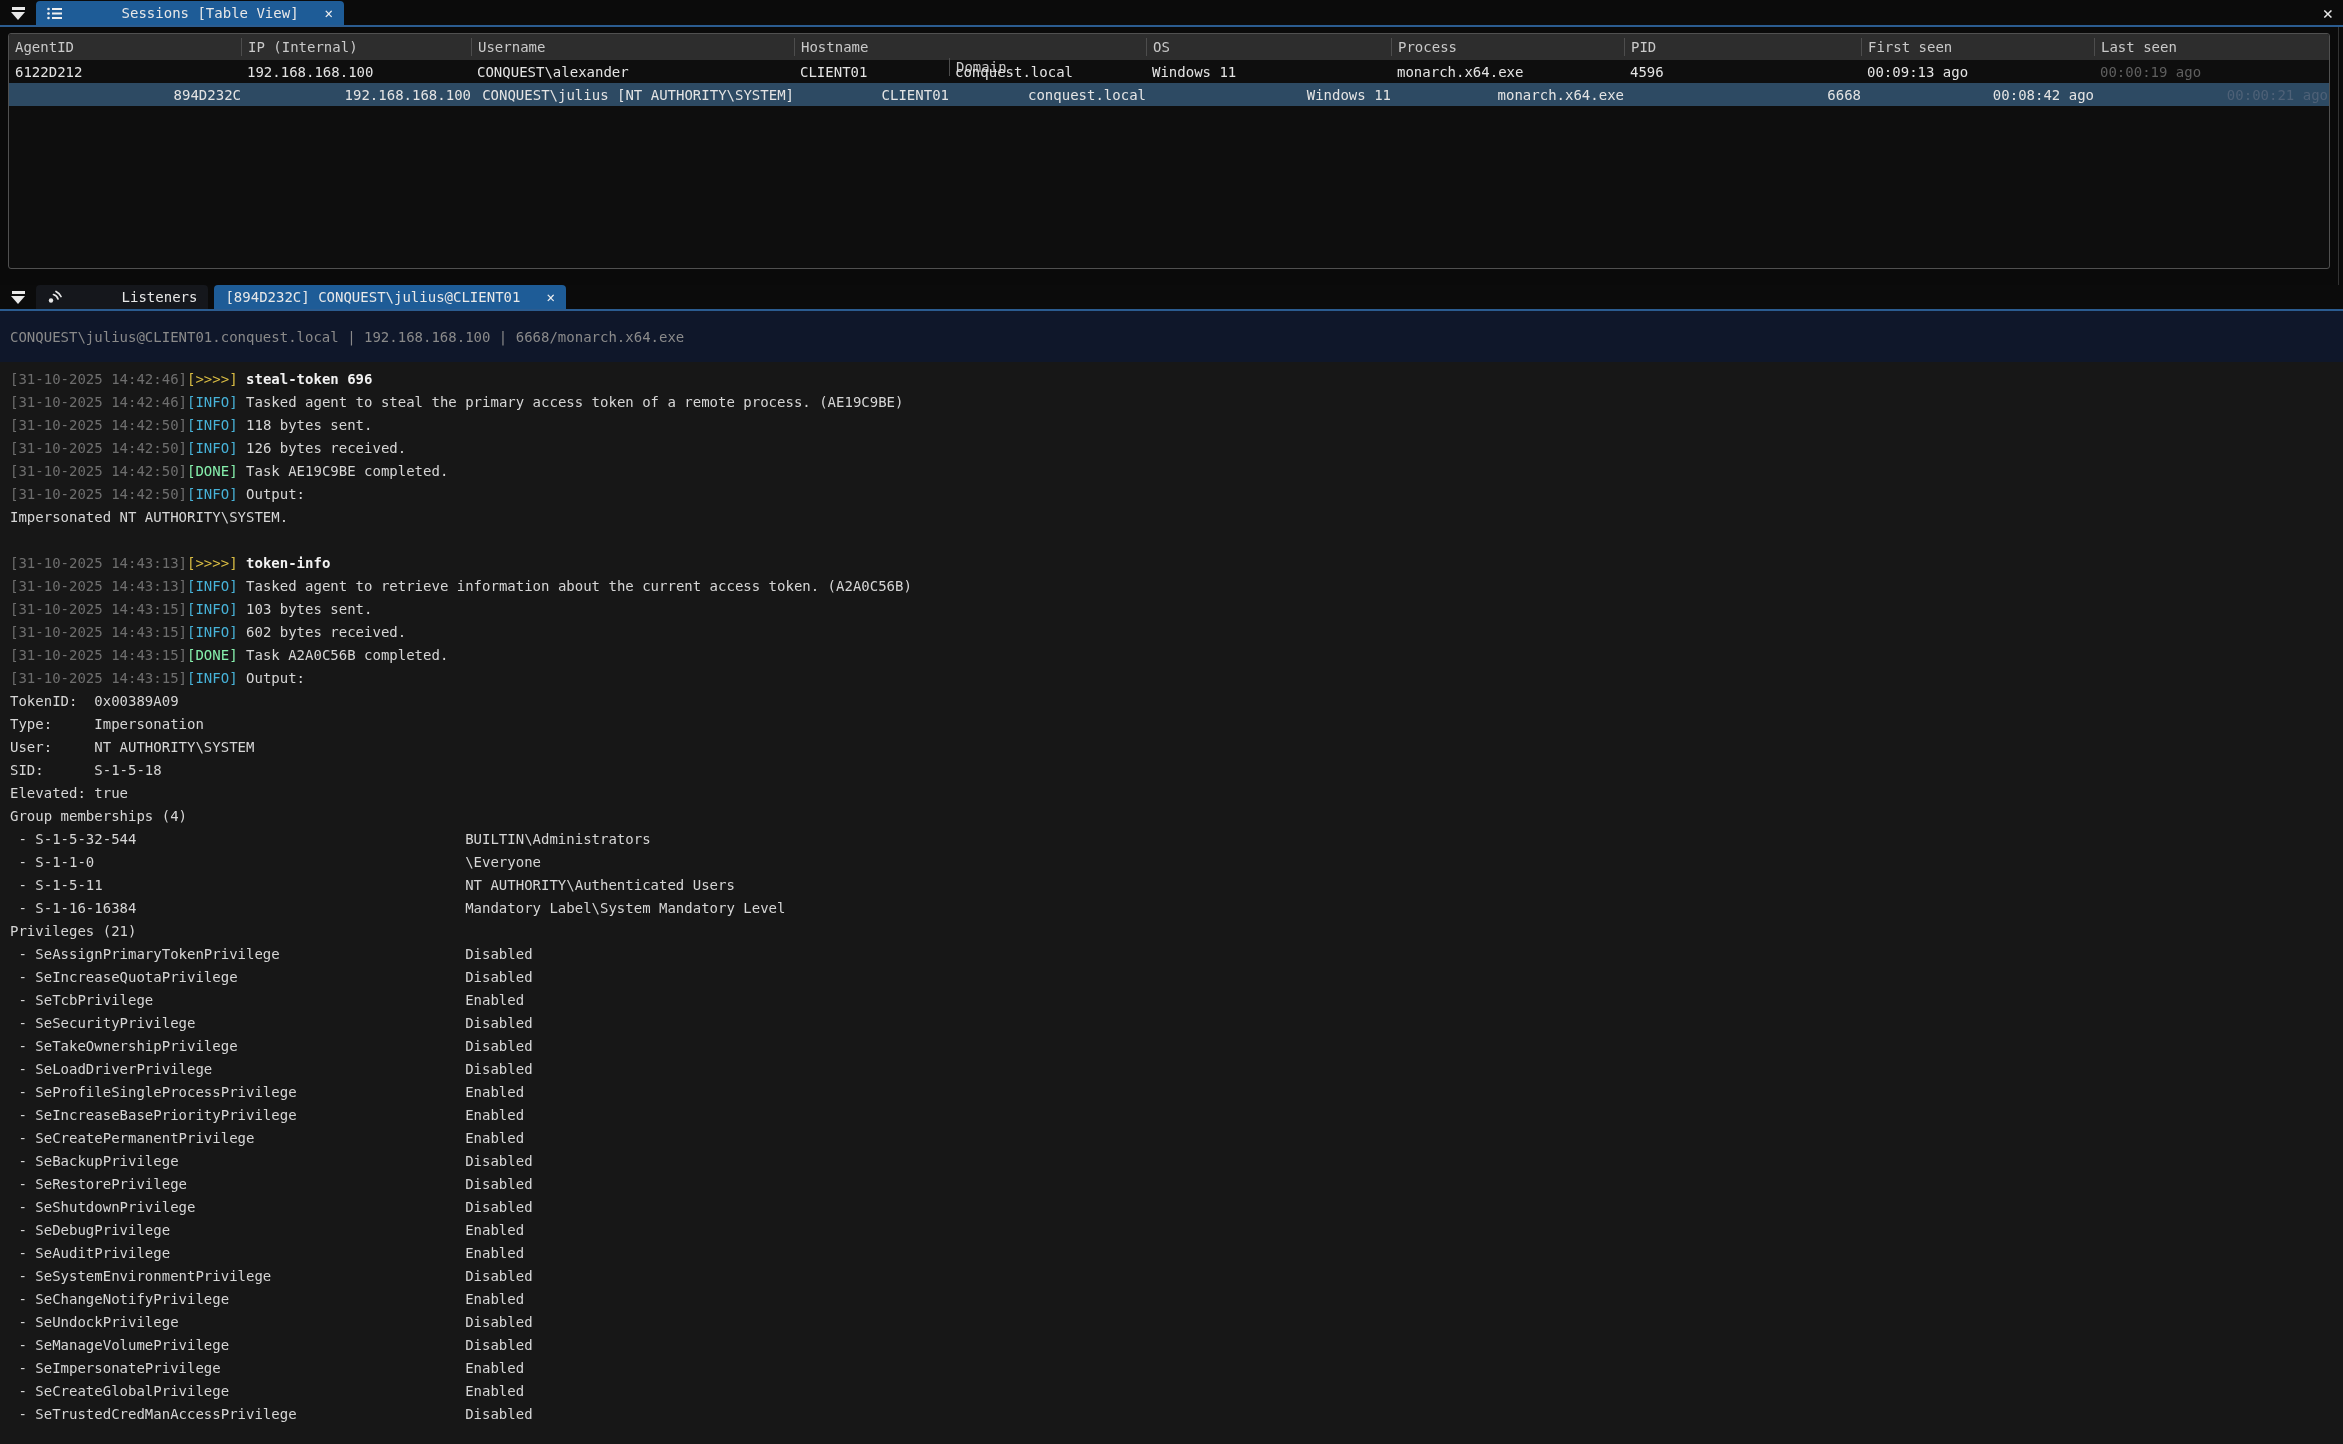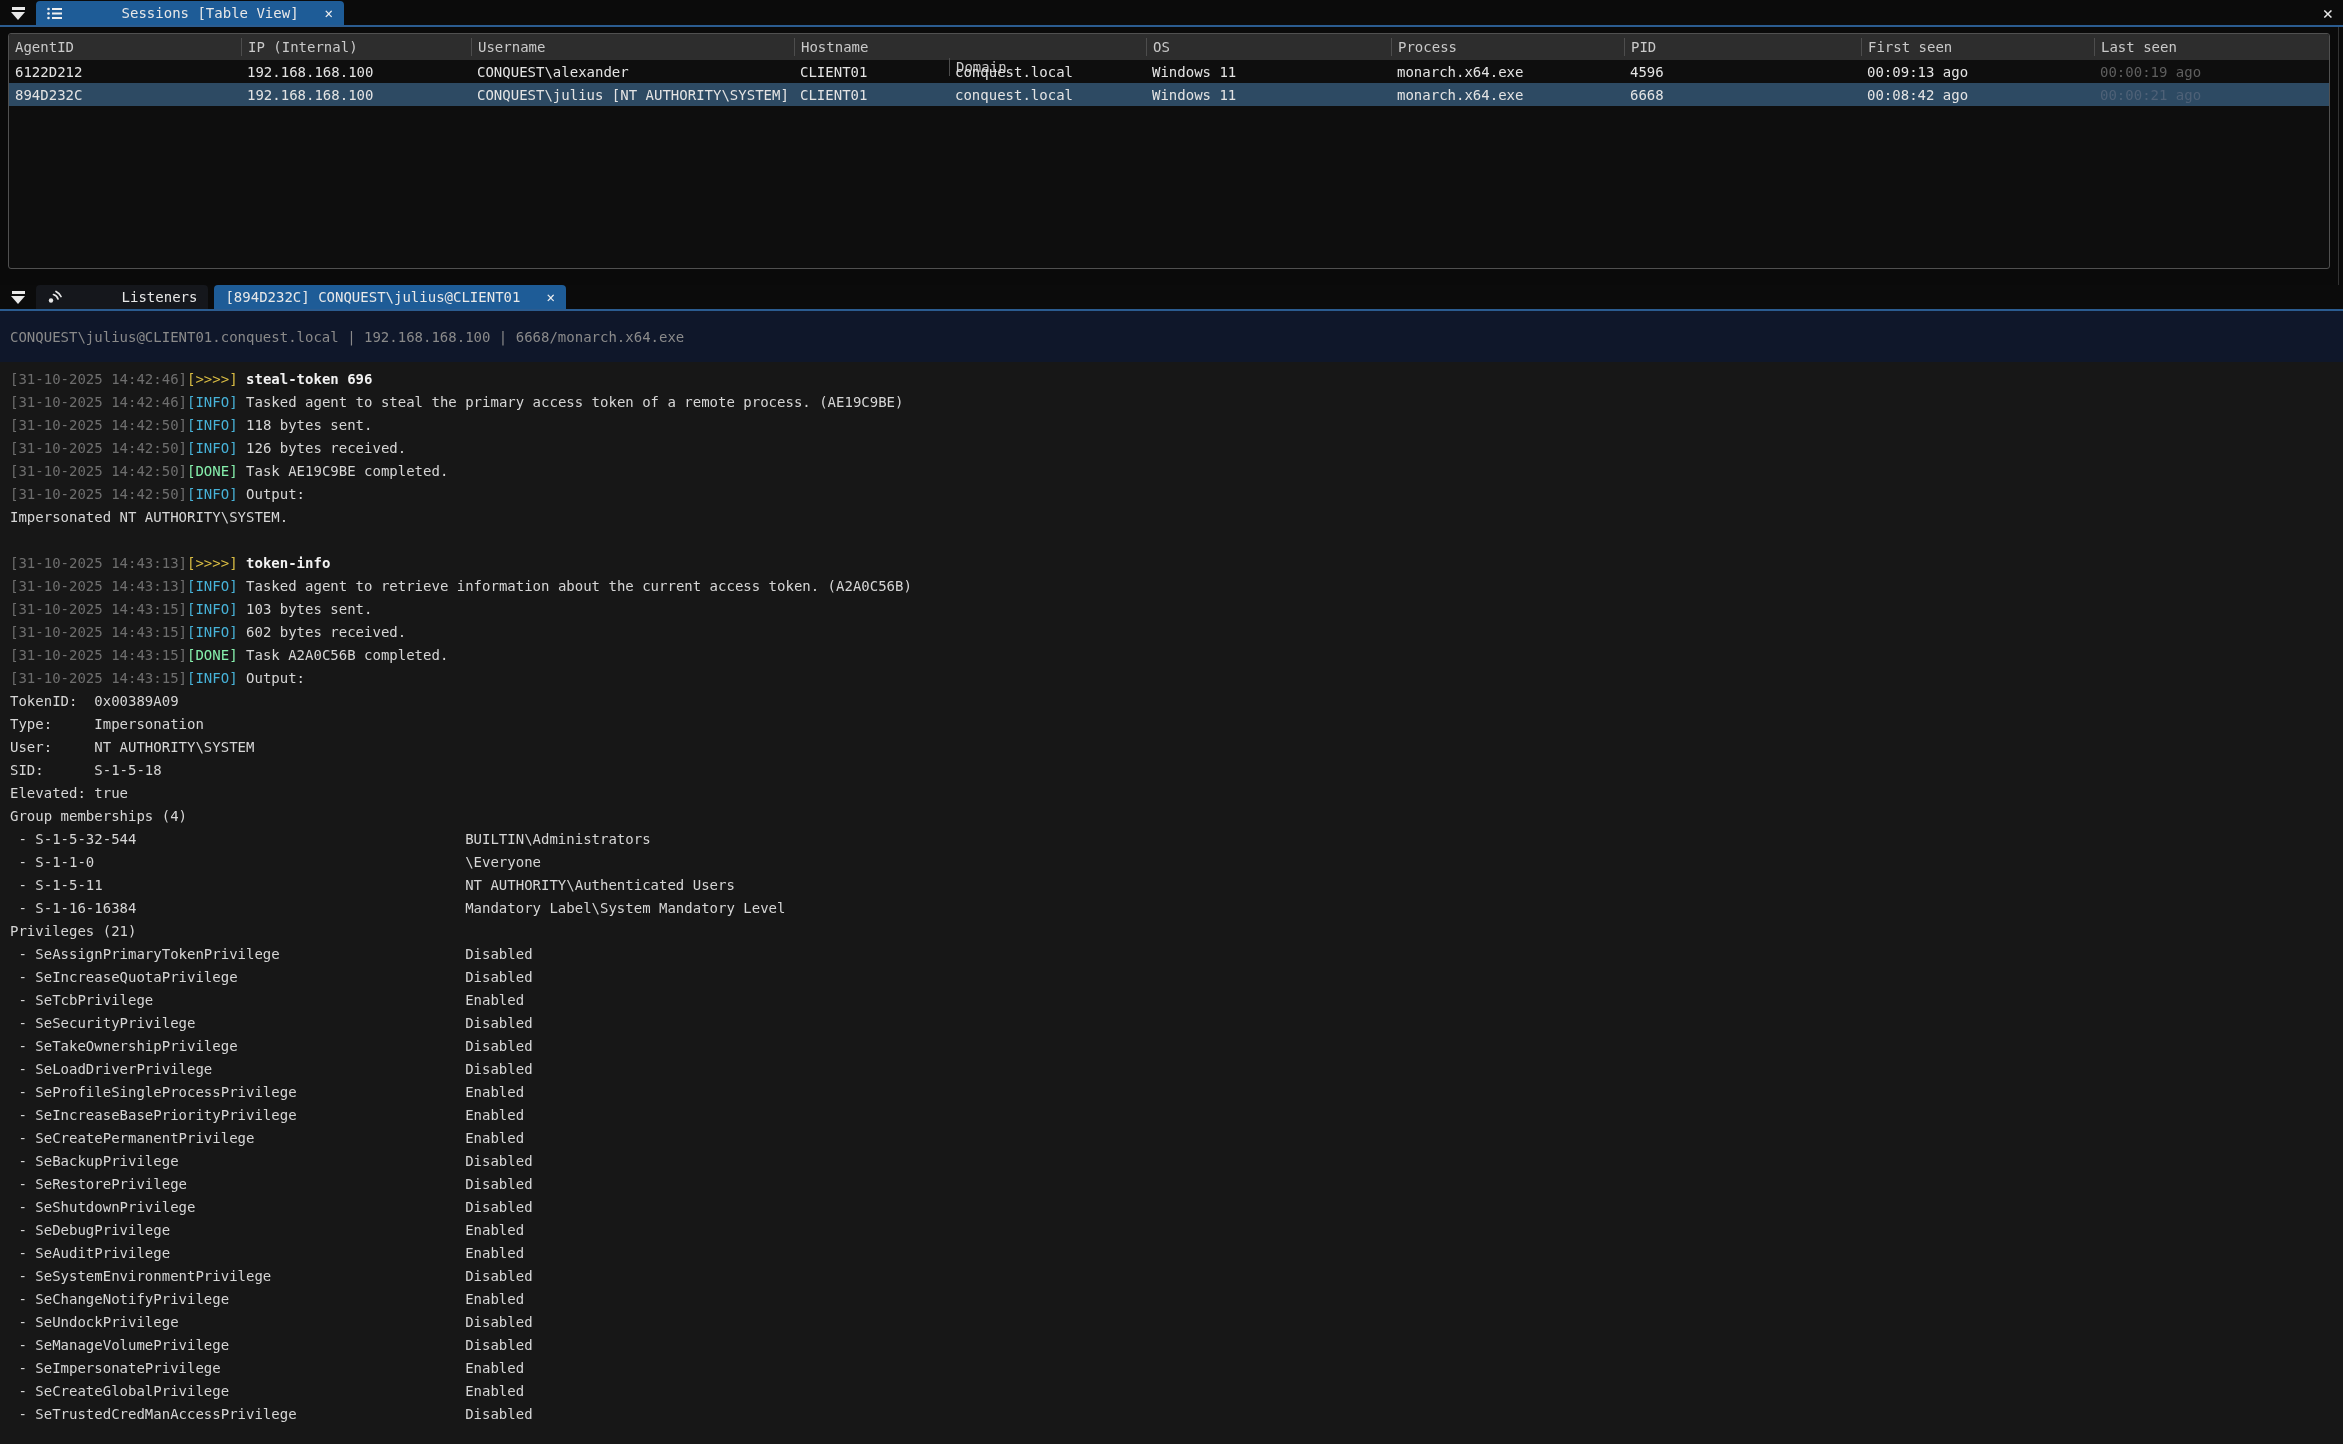--- a/index.html
+++ b/index.html
@@ -51,21 +51,21 @@
     background:#0e0e0e; border:1px solid #505050; border-radius:3px;
     overflow:hidden;
   }
   .thead { display:flex; height:26px; background:#2d2d2d; align-items:center; }
   .th {
     height:18px; line-height:18px; padding-left:6px; color:#c9c9c9;
     border-left:1px solid #4d4d4d; overflow:hidden; white-space:pre; flex:none;
   }
   .th:first-child { border-left:none; }
   .trow { display:flex; height:23px; align-items:center; background:transparent; }
-  .trow.selected { background:#2d4a63; }
+  .trow.selected { background:#2d4a63;text-align:right; }
   .td { padding-left:6px; color:#e4e4e4; overflow:hidden; white-space:pre; flex:none; }
   .td.dim { color:#5f5f5f; }
   .trow.selected .td.dim { color:#4e6177; }
 
   
   .right-gutter {
     position:absolute; right:4px; top:27px; height:334px; width:0;
     border-left:1px solid #333;
   }
 

